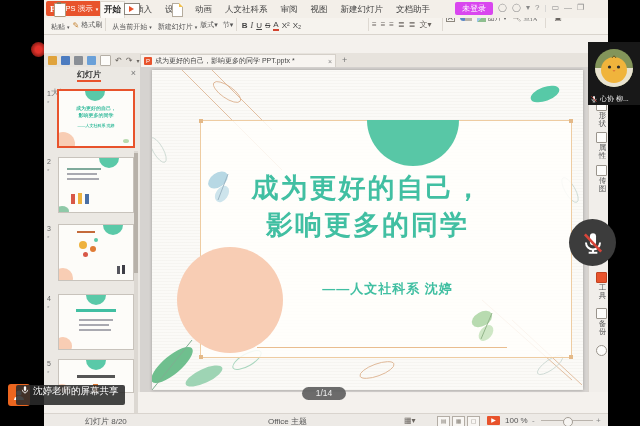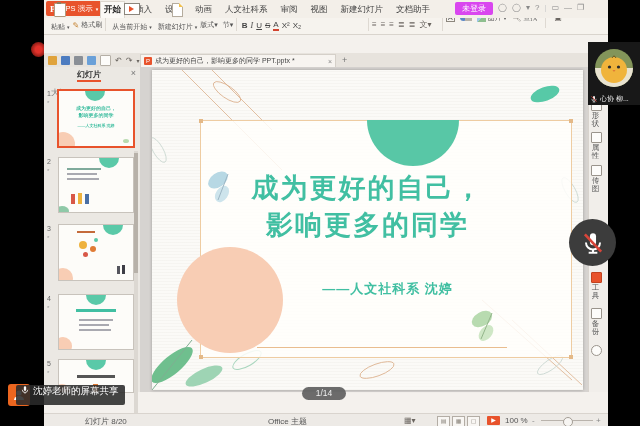--- a/index.html
+++ b/index.html
@@ -67,21 +67,21 @@
           background-image:repeating-linear-gradient(0deg,rgba(120,110,90,.04) 0 1px,transparent 1px 3px);
           box-shadow:0 0 3px rgba(0,0,0,.25)}
   .inner{left:48px;top:50px;width:370px;height:236px;background:rgba(255,254,251,.85);border:1px solid #eecca2}
   .pin{width:4px;height:4px;background:#e4b988;position:absolute}
   .sl-title{left:40px;top:100px;width:351px;text-align:center;font-size:27px;line-height:37px;
             font-weight:bold;color:#41bfa2;letter-spacing:2px}
   .sl-sub{left:40px;top:210px;width:351px;text-align:center;padding-left:40px;box-sizing:border-box;
           font-size:13px;font-weight:bold;color:#41bfa2;letter-spacing:1px}
   
   .rpanel{left:544px;top:67px;width:20px;height:325px;background:#f1eeea;border-left:1px solid #d8d3cd}
-  .side-item{position:absolute;left:2px;width:16px;display:flex;flex-direction:column;align-items:flex-start;gap:1px}
+  .side-item{position:absolute;left:2px;width:16px;display:flex;flex-direction:column;align-items:flex-end;gap:1px}
   .si-icon{width:9px;height:9px;border:1px solid #9a948c;border-radius:1px;background:#fdfcfa}
   .si-icon.orange{background:#e8532c;border-color:#c24320}
   .si-label{width:9px;font-size:7.5px;line-height:8px;word-break:break-all;color:#555;text-align:center}
   
   .notes{left:0;top:392px;width:564px;height:21px;background:#f7f5f2;border-top:1px solid #ddd8d2}
   .notes-txt{left:104px;top:5px;font-size:8px;color:#a39e97;position:absolute}
   .status{left:0;top:413px;width:564px;height:13px;background:#edeae6;border-top:1px solid #d9d4ce;font-size:8px;color:#555}
   .vbtn{position:absolute;top:2px;width:11px;height:9px;border:1px solid #b3ada5;background:#f8f6f3;font-size:6px;
         color:#8a847c;text-align:center;line-height:9px}
   .playbtn{position:absolute;left:443px;top:2px;width:13px;height:9px;background:#e8532c;border-radius:1px;

